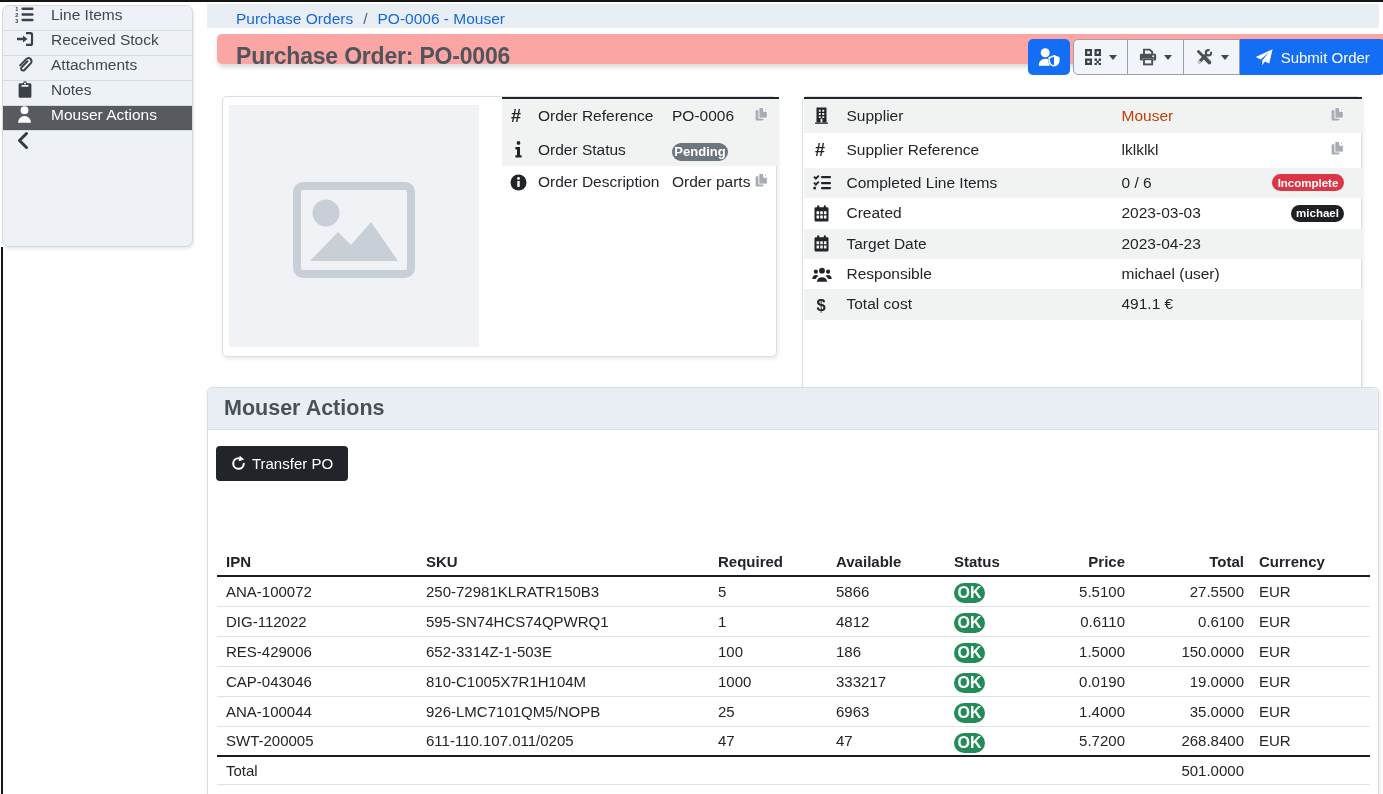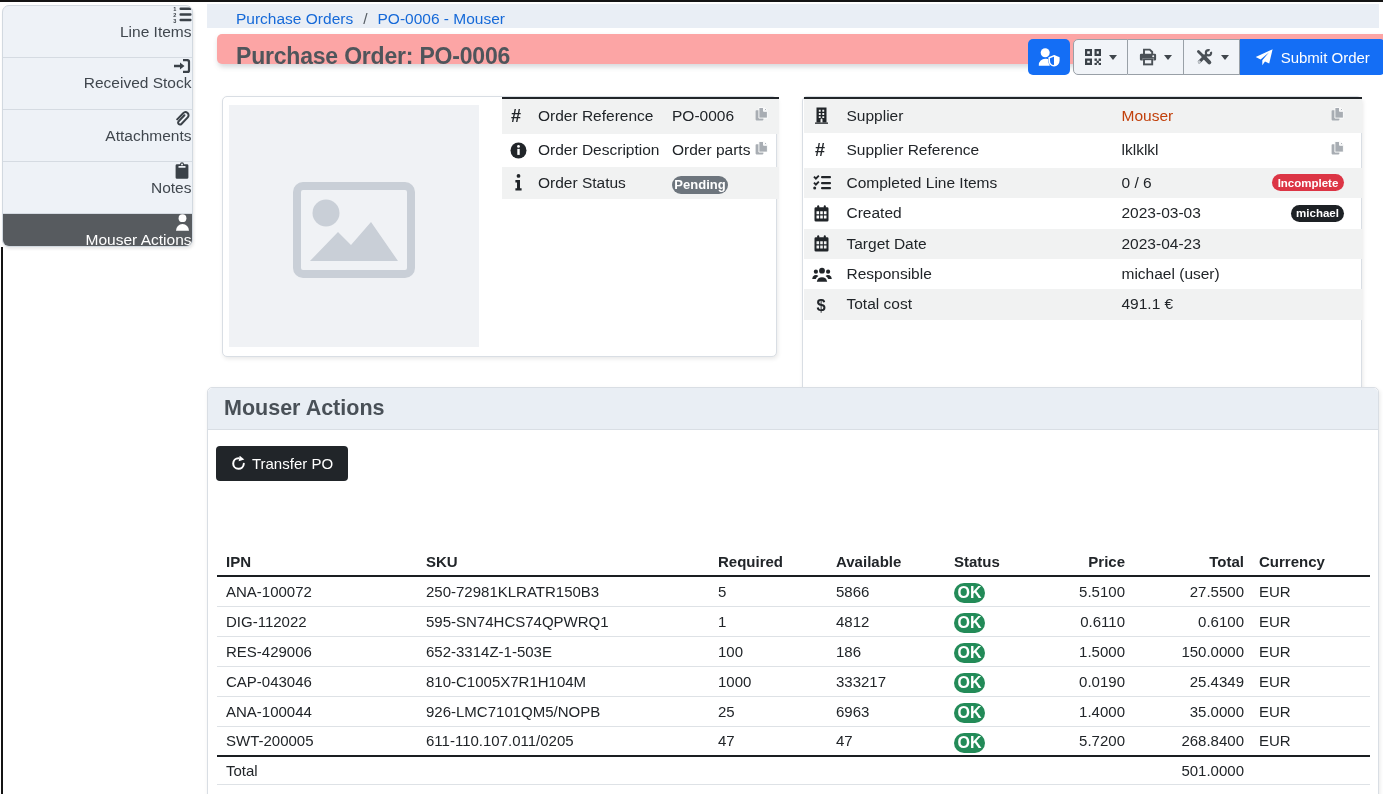--- a/index.html
+++ b/index.html
@@ -4,22 +4,22 @@
 <style>
 * { margin:0; padding:0; box-sizing:border-box; }
 html,body { width:1383px; height:794px; overflow:hidden; background:#fff;
   font-family:"Liberation Sans", sans-serif; position:relative; }
 .abs { position:absolute; }
 #topline { left:0; top:0; width:1383px; height:1.7px; background:#141414; }
 #leftline { left:1px; top:247px; width:1.6px; height:547px; background:#141414; }
 
 #sidebar { left:2px; top:5px; width:190.5px; height:242px; background:#eef2f7;
   border:1px solid #d2d9e0; border-radius:7px; box-shadow:1px 2px 3px rgba(0,0,0,.09); overflow:hidden; }
-.sitem { height:52px; display:flex; align-items:flex-end; border-bottom:1px solid #d5dbe2;
-  color:#40474e; font-size:15.5px;flex-direction:column; }
+.sitem { height:25px; display:flex; align-items:flex-start; border-bottom:1px solid #d5dbe2;
+  color:#40474e; font-size:15.5px; }
 .sitem:last-child { border-bottom:none; }
 .sitem .sic { width:19px; margin-left:12px; display:flex; justify-content:center; }
 .sitem .slbl { margin-left:17px; }
 .sitem.active { background:#575b5f; color:#fff; }
 
 #bcbar { left:207px; top:3.5px; width:1171.5px; height:24px; background:#e9eef5;
   display:flex; align-items:flex-end; font-size:15.5px; }
 #bcbar a { color:#1569d8; text-decoration:none; }
 #bcbar .sep { color:#565d64; margin:0 10px; }
 
@@ -248,49 +248,49 @@
         <span class="dlbl">Order Reference</span>
       <span class="dval">PO-0006</span>
         <span class="dcopy"><svg width="13" height="14" viewBox="0 0 13 14">
             <rect x="0.6" y="3.2" width="7.8" height="10.2" rx="0.8" fill="#a8adb3"></rect>
             <g stroke="#fff" stroke-width="0.9">
               <path d="M3.9 0.5 H8.5 V4.3 H12.4 V11.1 H3.9 Z" fill="#a8adb3"></path>
               <path d="M9.5 0.5 L12.4 3.4 H9.5 Z" fill="#a8adb3"></path>
             </g>
           </svg></span>
     </div>
+    <div class="drow striped" style="height:32px">
+      <span class="dic">
+          <svg width="7" height="17" viewBox="0 0 7 17">
+            <g fill="#212529">
+              <circle cx="3.5" cy="1.9" r="1.9"></circle>
+              <path d="M0.4 6 h4.6 v8.2 h1.6 v2.4 h-6.2 v-2.4 h1.6 v-5.8 h-1.6 Z"></path>
+            </g>
+          </svg>
+        </span>
+        <span class="dlbl">Order Status</span>
+      <span class="dval pill" style="background:#6d757d;width:56px;height:18.5px;font-size:13px;top:9.2px">Pending</span>
+    </div>
     <div class="drow" style="height:33px">
       <span class="dic">
           <svg width="17" height="17" viewBox="0 0 17 17">
             <circle cx="8.5" cy="8.5" r="8" fill="#212529"></circle>
             <rect x="7.3" y="6.9" width="2.4" height="6" fill="#fff"></rect>
             <circle cx="8.5" cy="4.4" r="1.4" fill="#fff"></circle>
           </svg>
         </span>
         <span class="dlbl">Order Description</span>
       <span class="dval">Order parts</span>
         <span class="dcopy"><svg width="13" height="14" viewBox="0 0 13 14">
             <rect x="0.6" y="3.2" width="7.8" height="10.2" rx="0.8" fill="#a8adb3"></rect>
             <g stroke="#fff" stroke-width="0.9">
               <path d="M3.9 0.5 H8.5 V4.3 H12.4 V11.1 H3.9 Z" fill="#a8adb3"></path>
               <path d="M9.5 0.5 L12.4 3.4 H9.5 Z" fill="#a8adb3"></path>
             </g>
           </svg></span>
-    </div>
-    <div class="drow striped" style="height:32px">
-      <span class="dic">
-          <svg width="7" height="17" viewBox="0 0 7 17">
-            <g fill="#212529">
-              <circle cx="3.5" cy="1.9" r="1.9"></circle>
-              <path d="M0.4 6 h4.6 v8.2 h1.6 v2.4 h-6.2 v-2.4 h1.6 v-5.8 h-1.6 Z"></path>
-            </g>
-          </svg>
-        </span>
-        <span class="dlbl">Order Status</span>
-      <span class="dval pill" style="background:#6d757d;width:56px;height:18.5px;font-size:13px;top:9.2px">Pending</span>
     </div>
   </div>
 </div>
 
 <div class="abs panel" id="panelR">
   <div class="dtab" id="dtabR">
     <div class="drow striped" style="height:34px">
       <span class="dic">
           <svg width="15" height="17" viewBox="0 0 15 17">
             <g fill="#212529">
@@ -462,21 +462,21 @@
           <td class="r">150.0000</td>
           <td class="cur">EUR</td>
         </tr>
       <tr>
           <td>CAP-043046</td>
           <td>810-C1005X7R1H104M</td>
           <td>1000</td>
           <td>333217</td>
         <td><span class="pill okpill">OK</span></td>
           <td class="r">0.0190</td>
-          <td class="r">25.4349</td>
+          <td class="r">19.0000</td>
           <td class="cur">EUR</td>
         </tr>
       <tr>
           <td>ANA-100044</td>
           <td>926-LMC7101QM5/NOPB</td>
           <td>25</td>
           <td>6963</td>
         <td><span class="pill okpill">OK</span></td>
           <td class="r">1.4000</td>
           <td class="r">35.0000</td>

